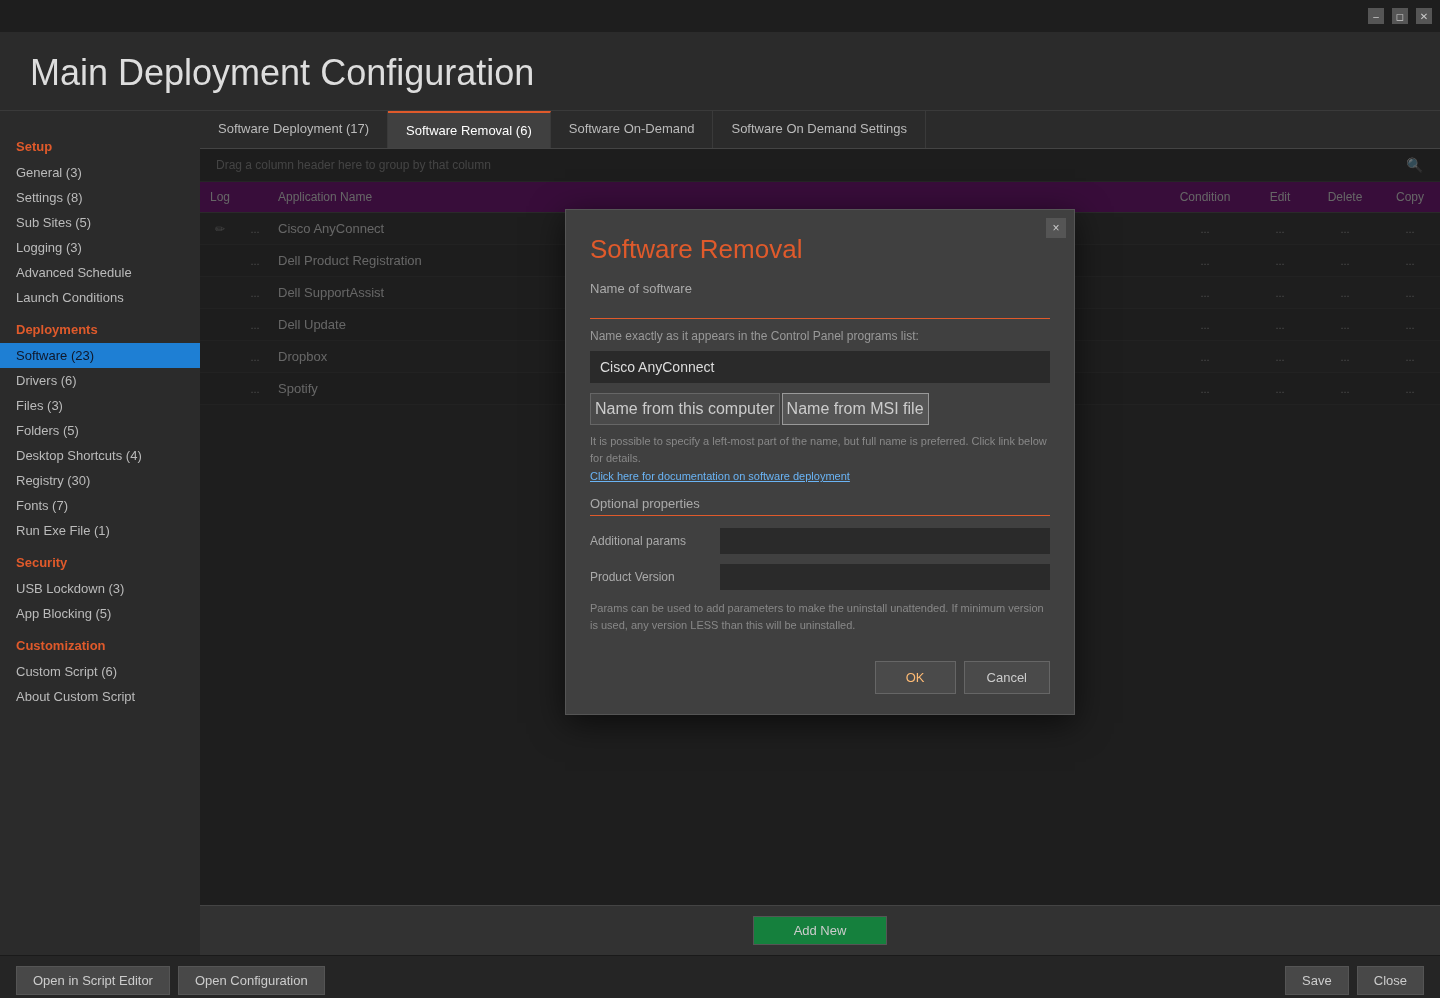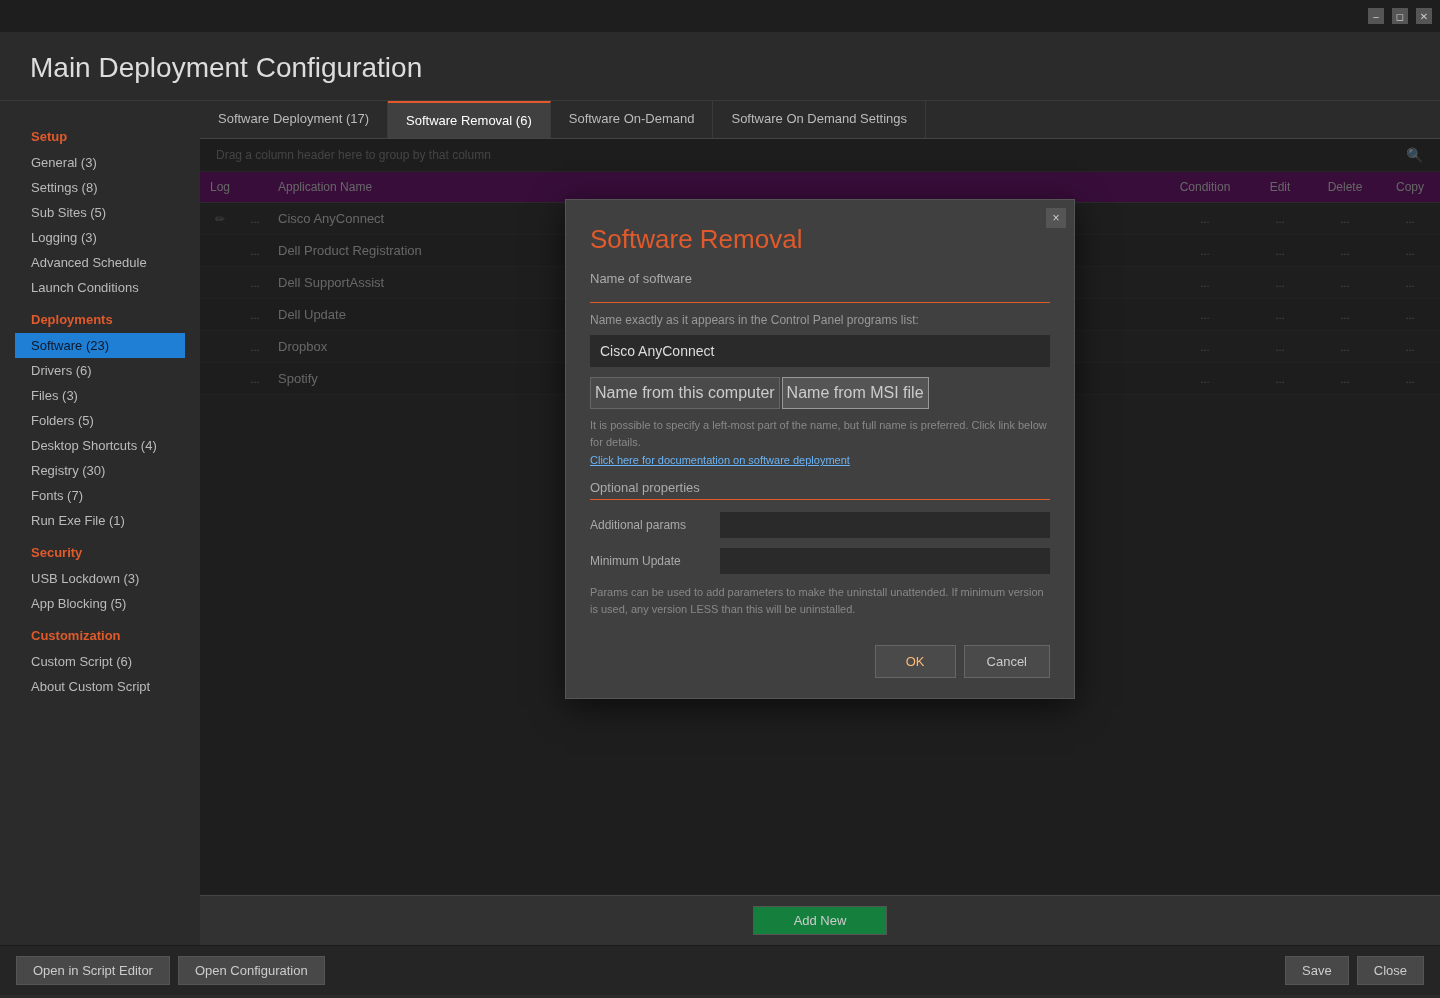--- a/index.html
+++ b/index.html
@@ -39,36 +39,36 @@
       justify-content: center;
     }
 
     
     .app-header {
       background: #2b2b2b;
       padding: 20px 30px 16px 30px;
       border-bottom: 1px solid #3a3a3a;
     }
     .app-title {
-      font-size: 28px;
+      font-size: 36px;
       color: #ddd;
       font-weight: 300;
     }
 
     
     .main-layout {
       display: flex;
       height: calc(998px - 32px - 72px - 50px);
     }
 
     
     .sidebar {
       width: 200px;
       background: #2b2b2b;
-      padding: 16px 15px;
+      padding: 16px 0;
       flex-shrink: 0;
       overflow-y: auto;
     }
     .sidebar-section-label {
       color: #e05a2b;
       font-size: 13px;
       font-weight: 600;
       padding: 12px 16px 6px 16px;
     }
     .sidebar-item {
@@ -229,21 +229,21 @@
       color: #e05a2b;
       padding: 24px 10px 16px 24px;
       font-weight: 300;
     }
     .modal-section {
       padding: 0 24px;
     }
     .modal-section-label {
       font-size: 13px;
       color: #aaa;
-      padding-bottom: 16px;
+      padding-bottom: 22px;
       border-bottom: 1px solid #e05a2b;
       margin-bottom: 10px;
     }
     .modal-desc {
       font-size: 12px;
       color: #999;
       margin-bottom: 8px;
     }
     .modal-input {
       width: 100%;
@@ -494,21 +494,21 @@
             <div class="modal-link">Click here for documentation on software deployment</div>
           </div>
 
           <div class="optional-section">
             <div class="optional-label">Optional properties</div>
             <div class="field-row">
               <div class="field-label">Additional params</div>
               <input class="field-input" type="text" style="">
             </div>
             <div class="field-row">
-              <div class="field-label">Minimum Update</div>
+              <div class="field-label">Product Version</div>
               <input class="field-input" type="text" style="">
             </div>
           </div>
 
           <div class="params-note">Params can be used to add parameters to make the uninstall unattended. If minimum version is used, any version LESS than this will be uninstalled.</div>
 
           <div class="modal-footer">
             <button class="ok-btn">OK</button>
             <button class="cancel-btn">Cancel</button>
           </div>

